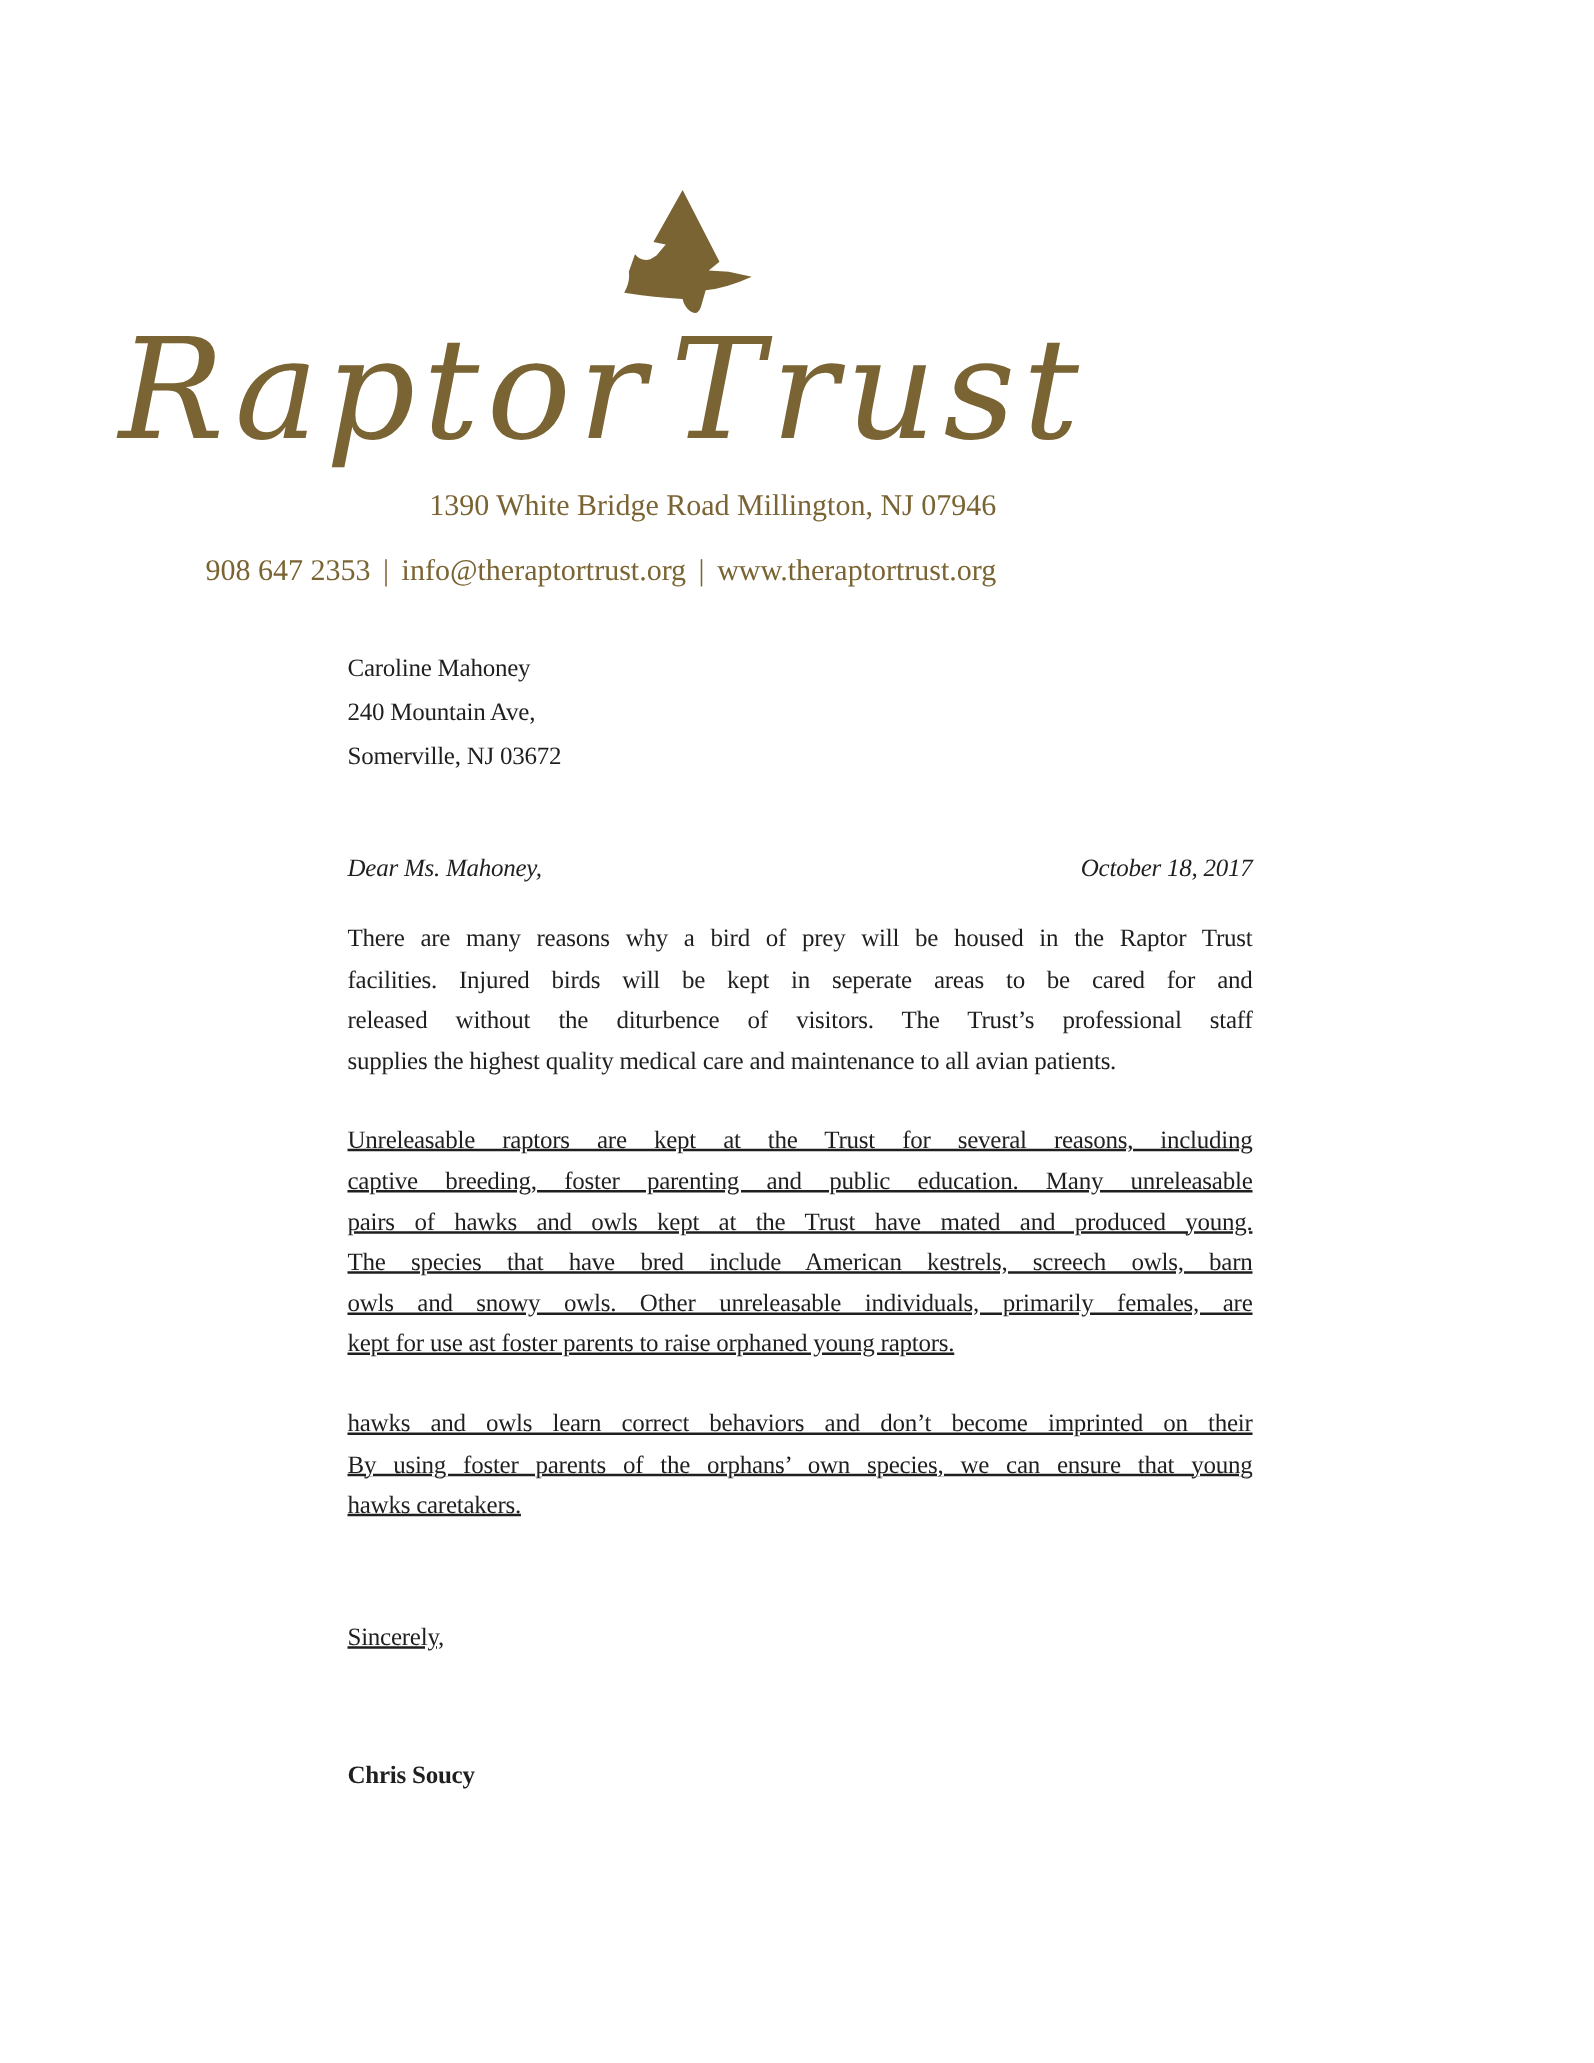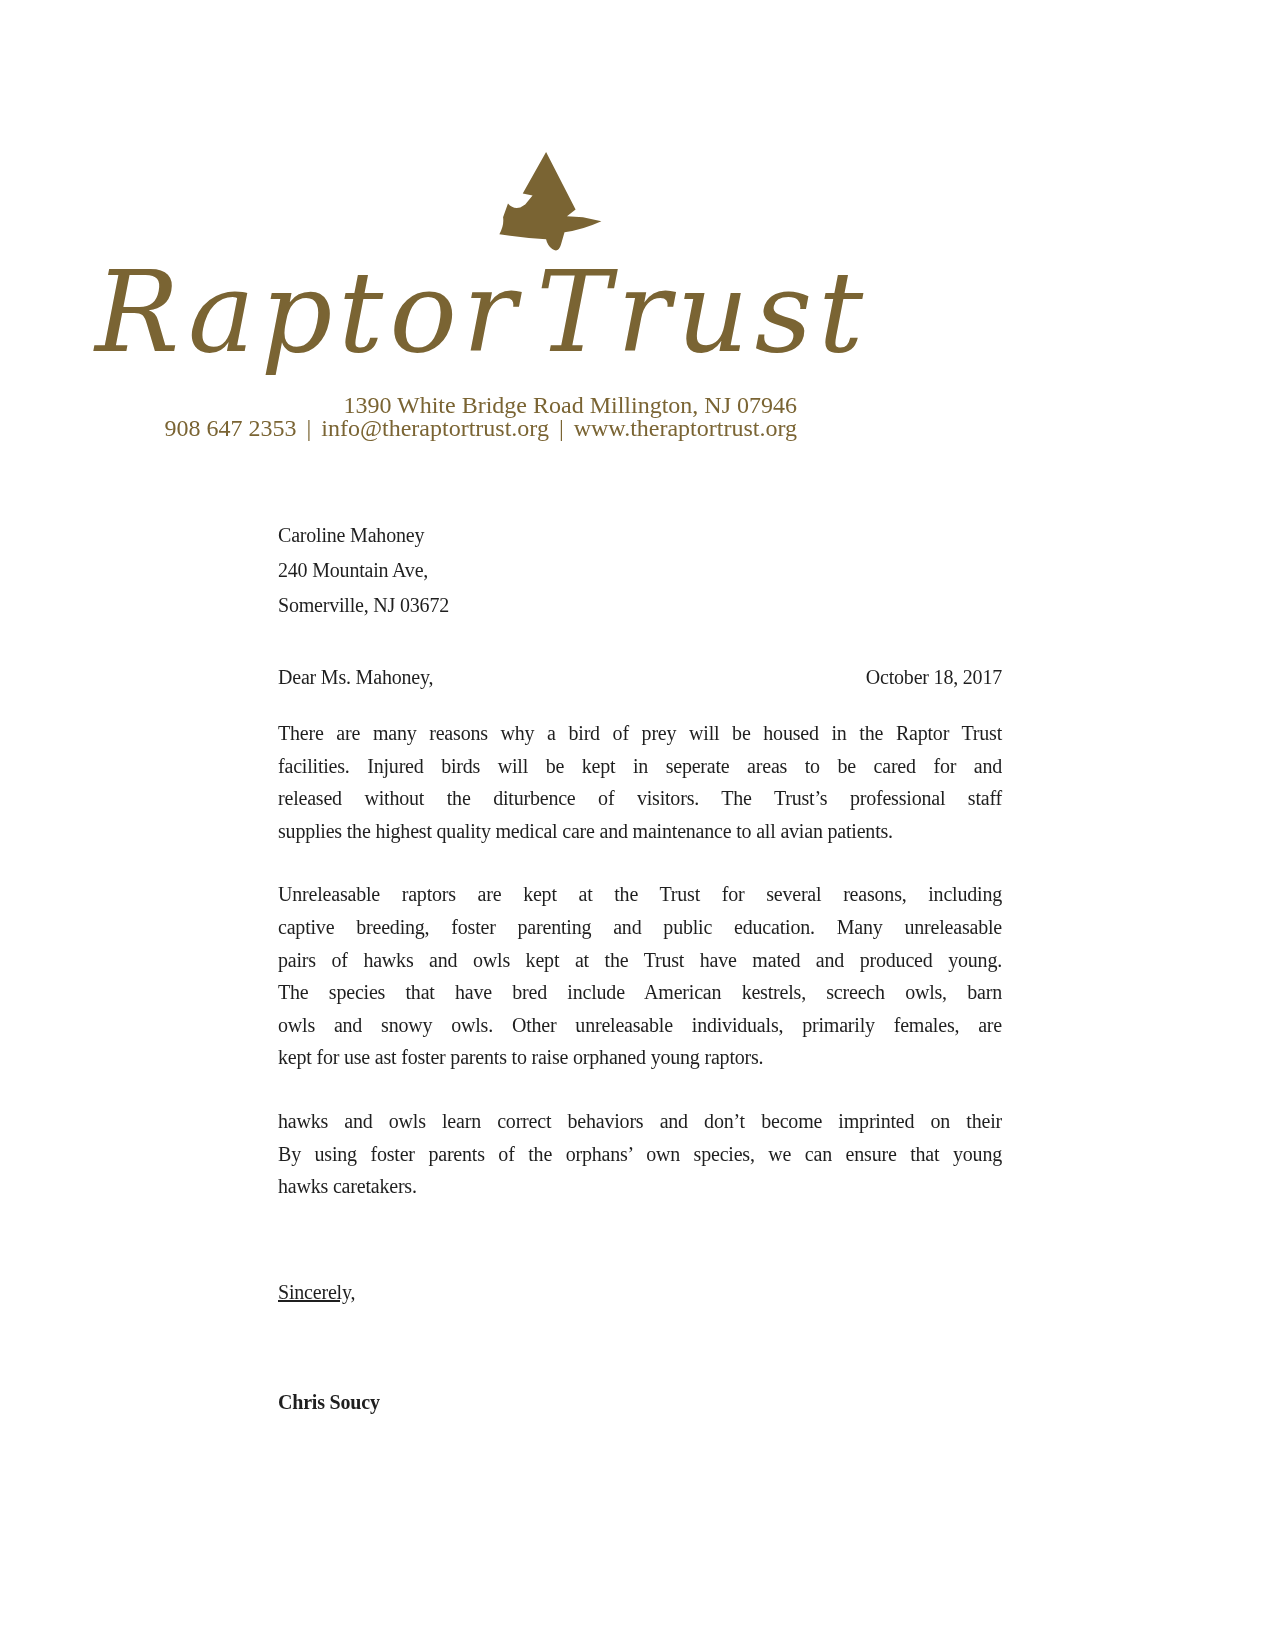--- a/index.html
+++ b/index.html
@@ -44,43 +44,44 @@
   .hdr-line {
     position: absolute;
     right: 478px;
     text-align: left;
     white-space: nowrap;
     font-size: 24px;
     line-height: 34px;
     color: var(--accent, #7a6433);
   }
   .hdr-line.addr { top: 388px; }
-  .hdr-line.contact { top: 411px; }
+  .hdr-line.contact { top: 440px; }
   .hdr-line .sep { padding: 0 10px; font-weight: 300; }
 
   
   .letter {
     position: absolute;
     left: 278px;
     top: 518px;
     width: 724px;
     font-size: 20px;
     letter-spacing: -0.2px;
   }
   .recipient { line-height: 35px; }
   .salutation-row {
     display: flex;
     justify-content: space-between;
     align-items: baseline;
-    margin-top: 38px;
+    margin-top: 56px;
     line-height: 33px;
+    font-style: italic;
   }
   .paragraphs { margin-top: 23px; }
   .para { margin: 0; line-height: 32.6px; }
-  .para + .para { margin-top: 31px; }
+  .para + .para { margin-top: 31px; text-decoration: underline; }
   .para .line {
     display: block;
     text-align: justify;
     text-align-last: justify;
   }
   .para .line.last { text-align-last: left; }
   .closing { margin-top: 73px; line-height: 33px; text-decoration: underline; }
   .signature { margin-top: 77px; line-height: 33px; font-weight: bold; }
 </style>
 </head>

